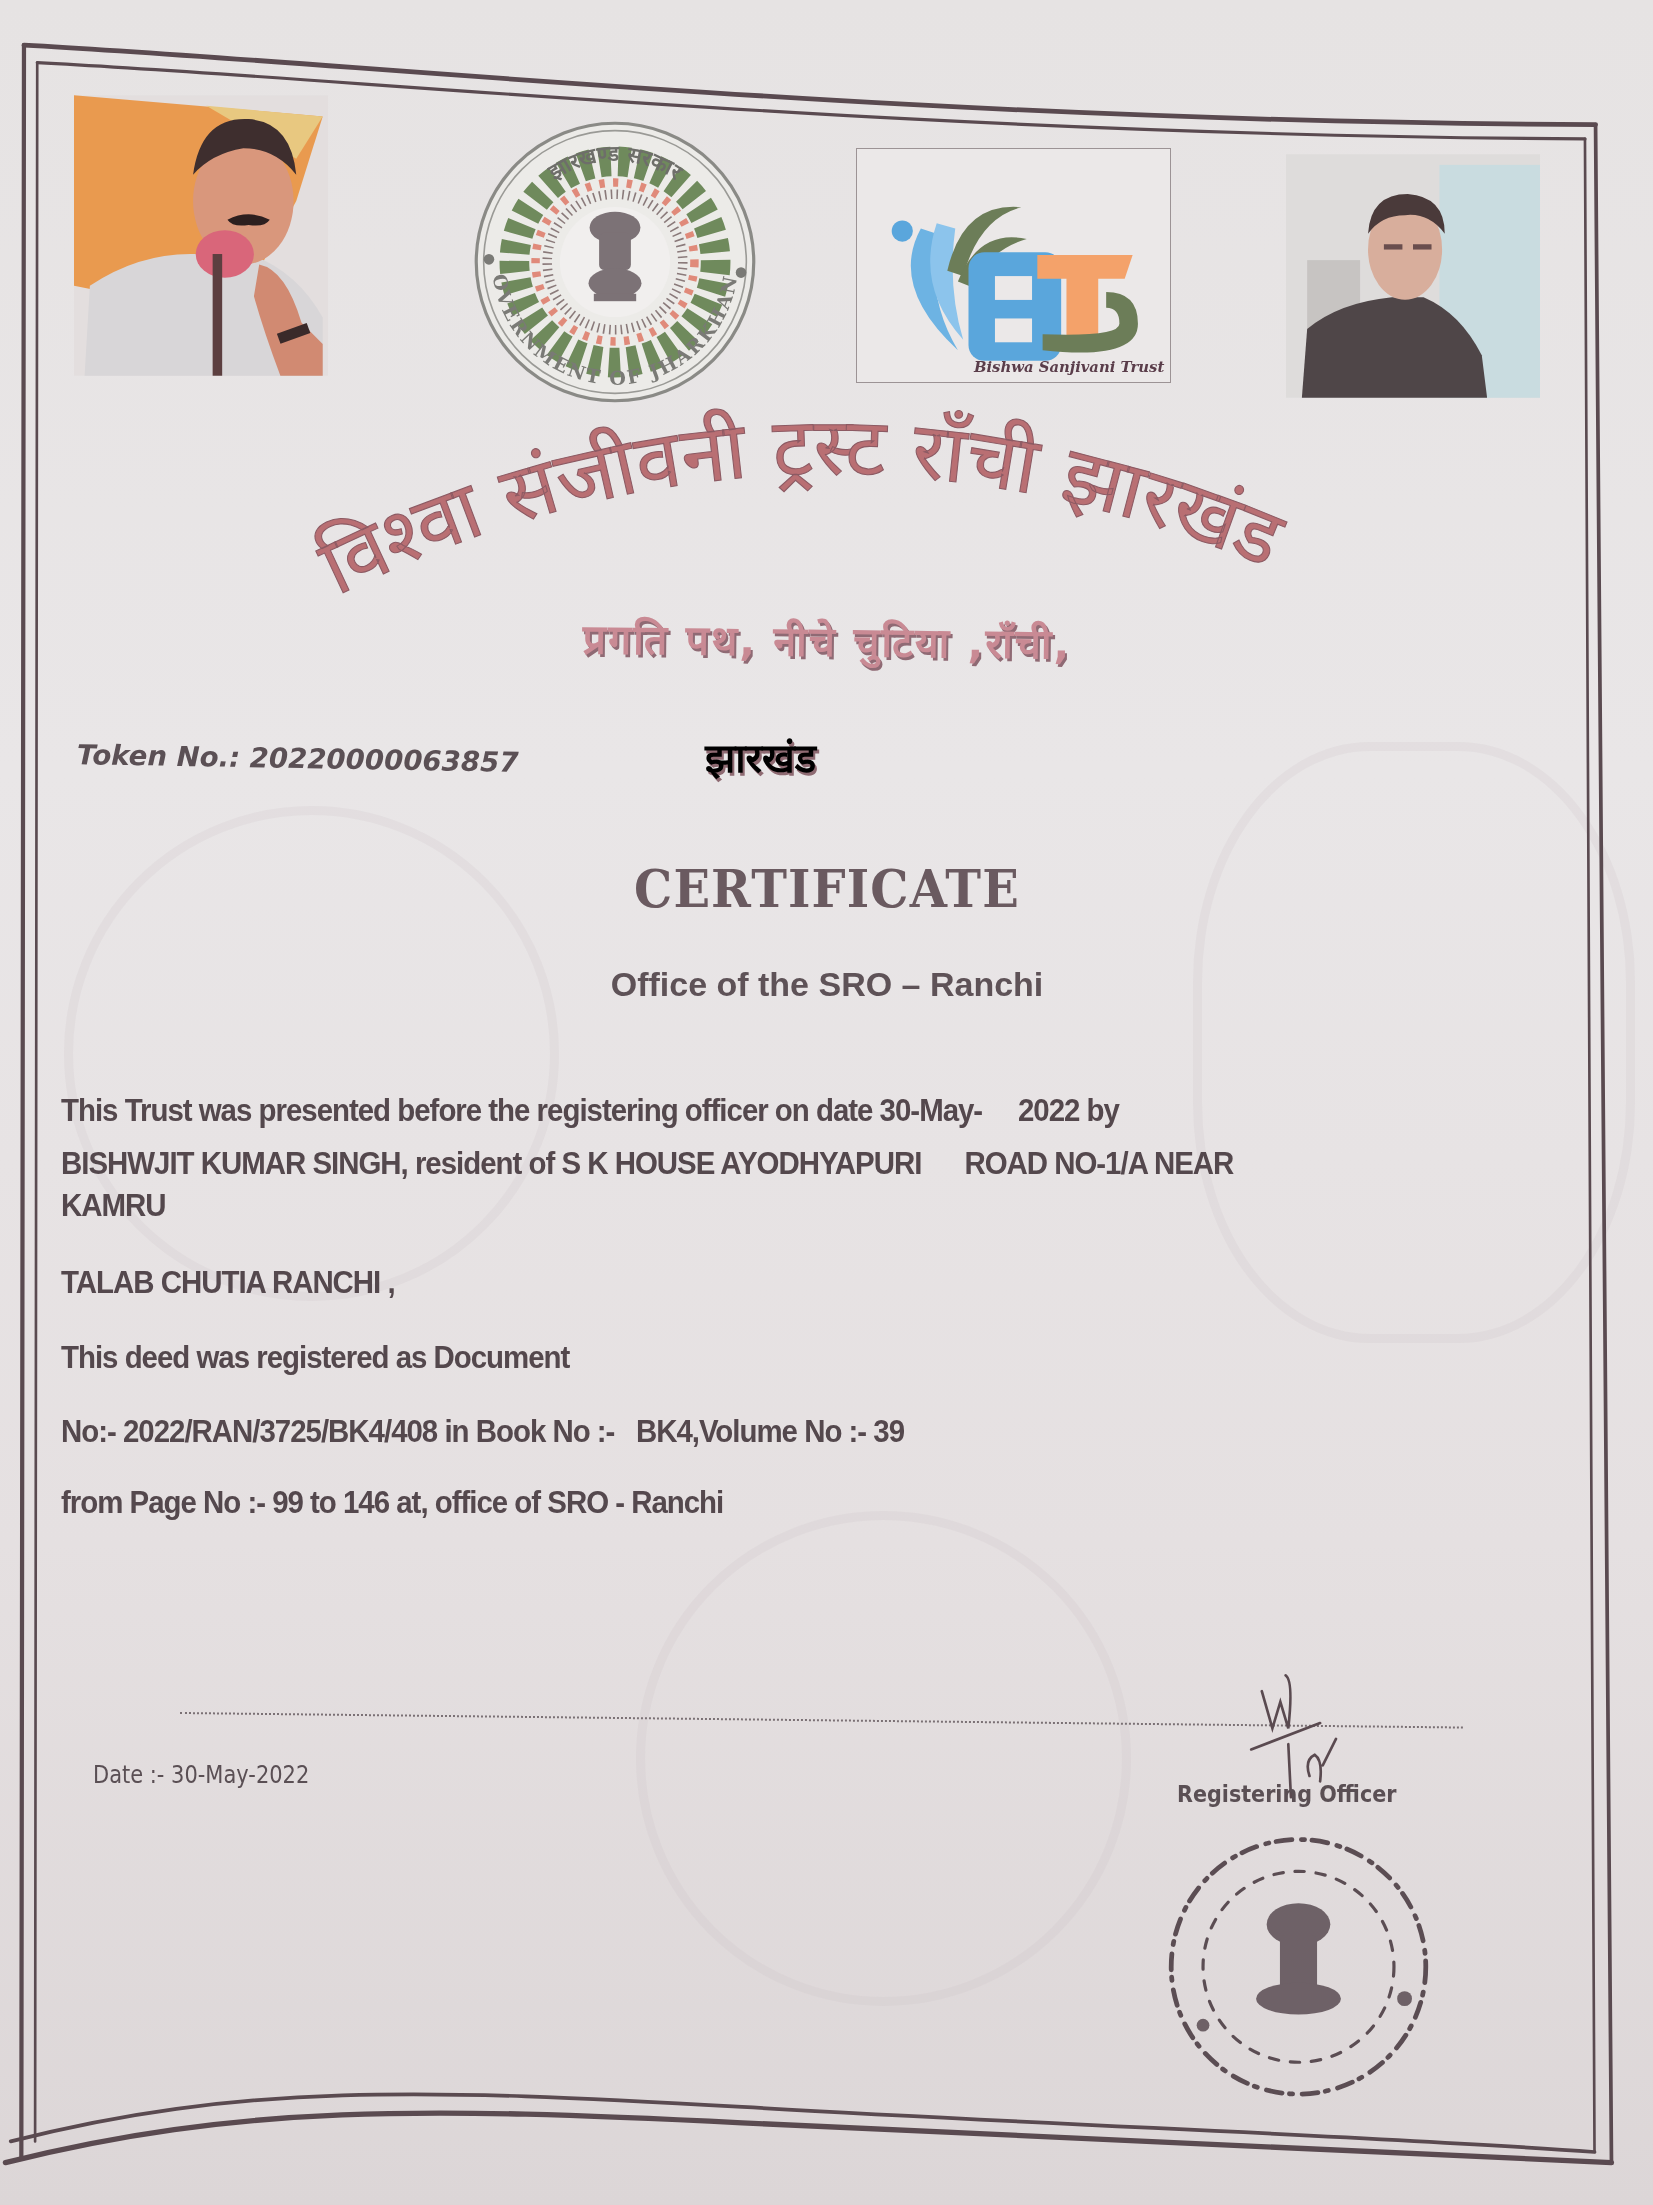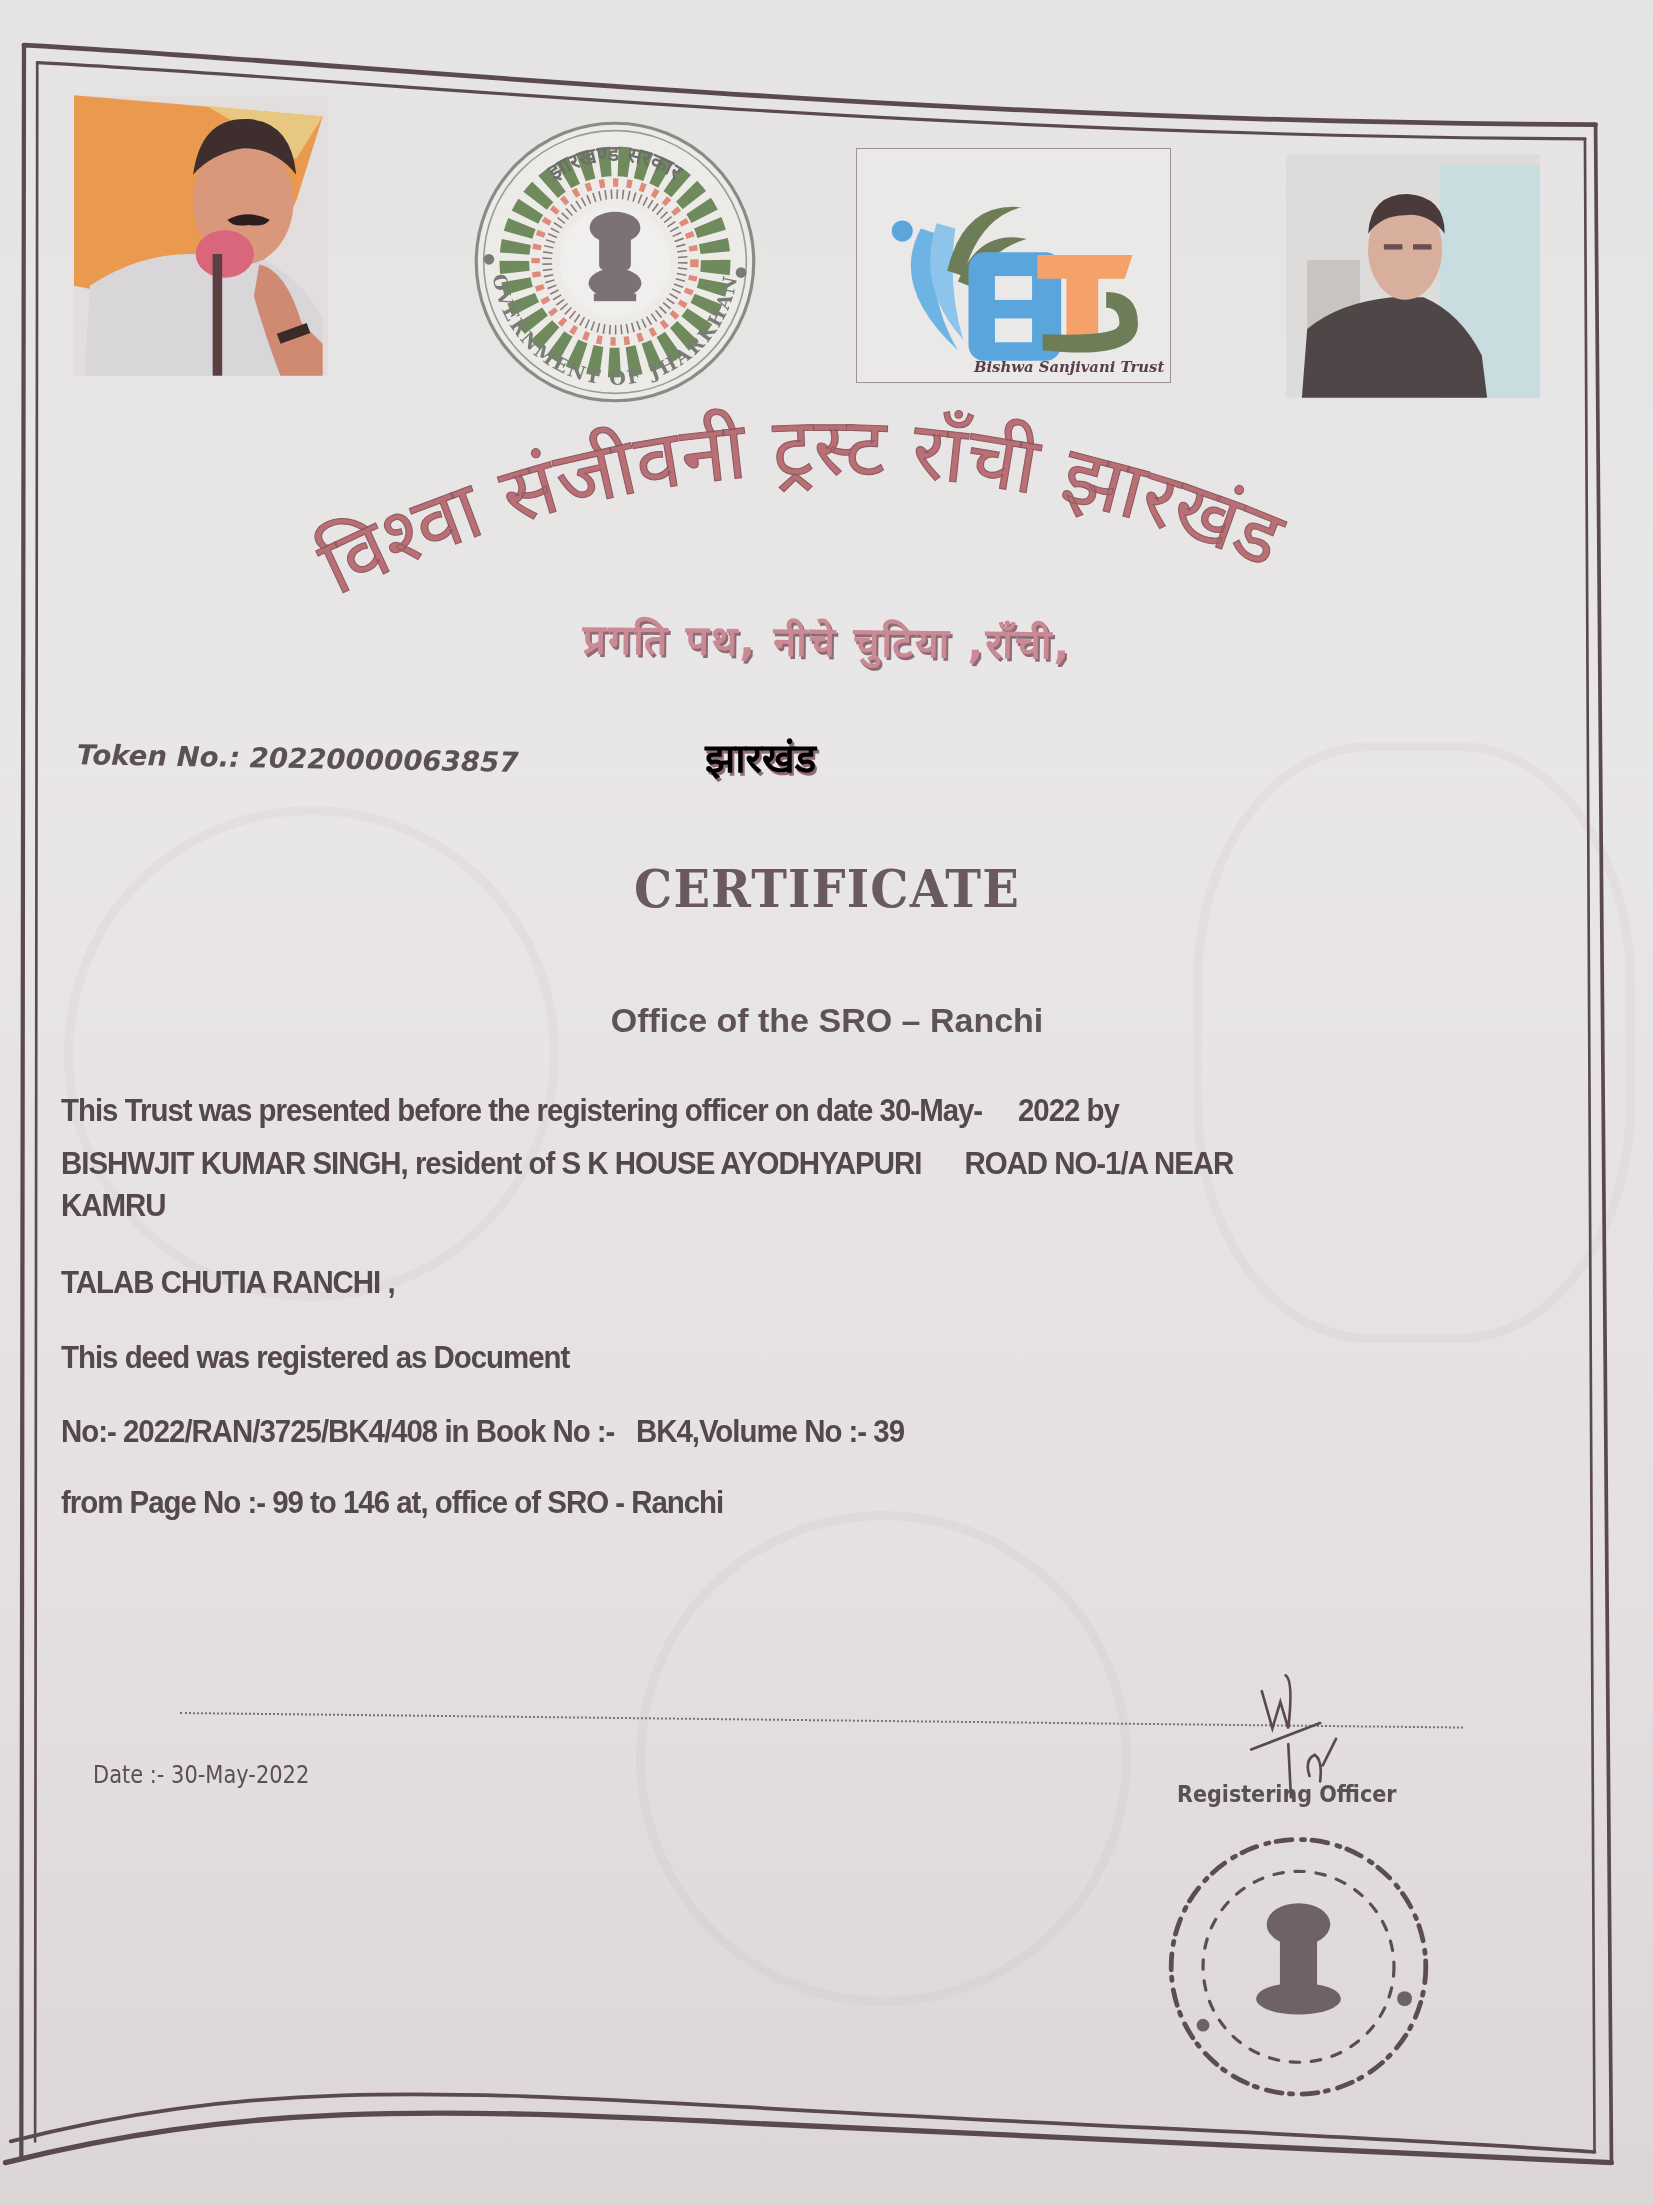--- a/index.html
+++ b/index.html
@@ -47,21 +47,20 @@
   }
   .cert-title {
     position: absolute; left: 0; width: 1654px; top: 861px; text-align: center;
     font-family: "DejaVu Serif", serif; font-weight: bold; font-size: 48px;
     color: #6a5a60; letter-spacing: 1.1px; transform: scaleY(1.08);
   }
   .office {
     position: absolute; left: 0; width: 1654px; top: 965px; text-align: center;
     font-family: "Liberation Sans", sans-serif; font-weight: bold; font-size: 34px;
     color: #5e5257;
-    margin-top: 36px;
   }
   .body-text {
     position: absolute; left: 61px; top: 1092px; width: 1537px;
     font-family: "Liberation Sans", sans-serif; font-weight: bold; font-size: 32px;
     color: #54484d; letter-spacing: -1.1px; transform: scaleX(0.92); transform-origin: left;
   }
   .line { position: absolute; left: 0; white-space: pre; }
   .sign-line {
     position: absolute; left: 180px; top: 1712px; width: 1283px; height: 0;
     border-top: 2.1px dotted #7a7074; transform: rotate(0.65deg); transform-origin: left;

